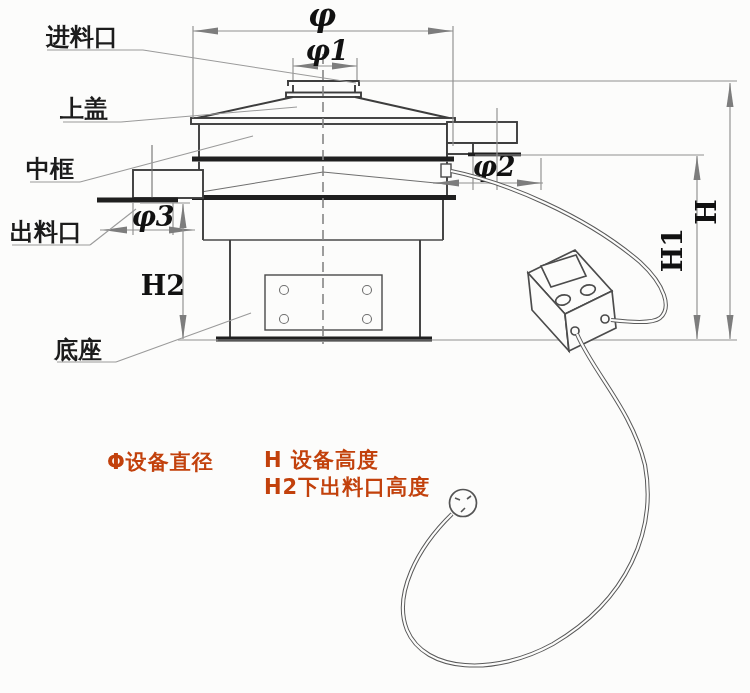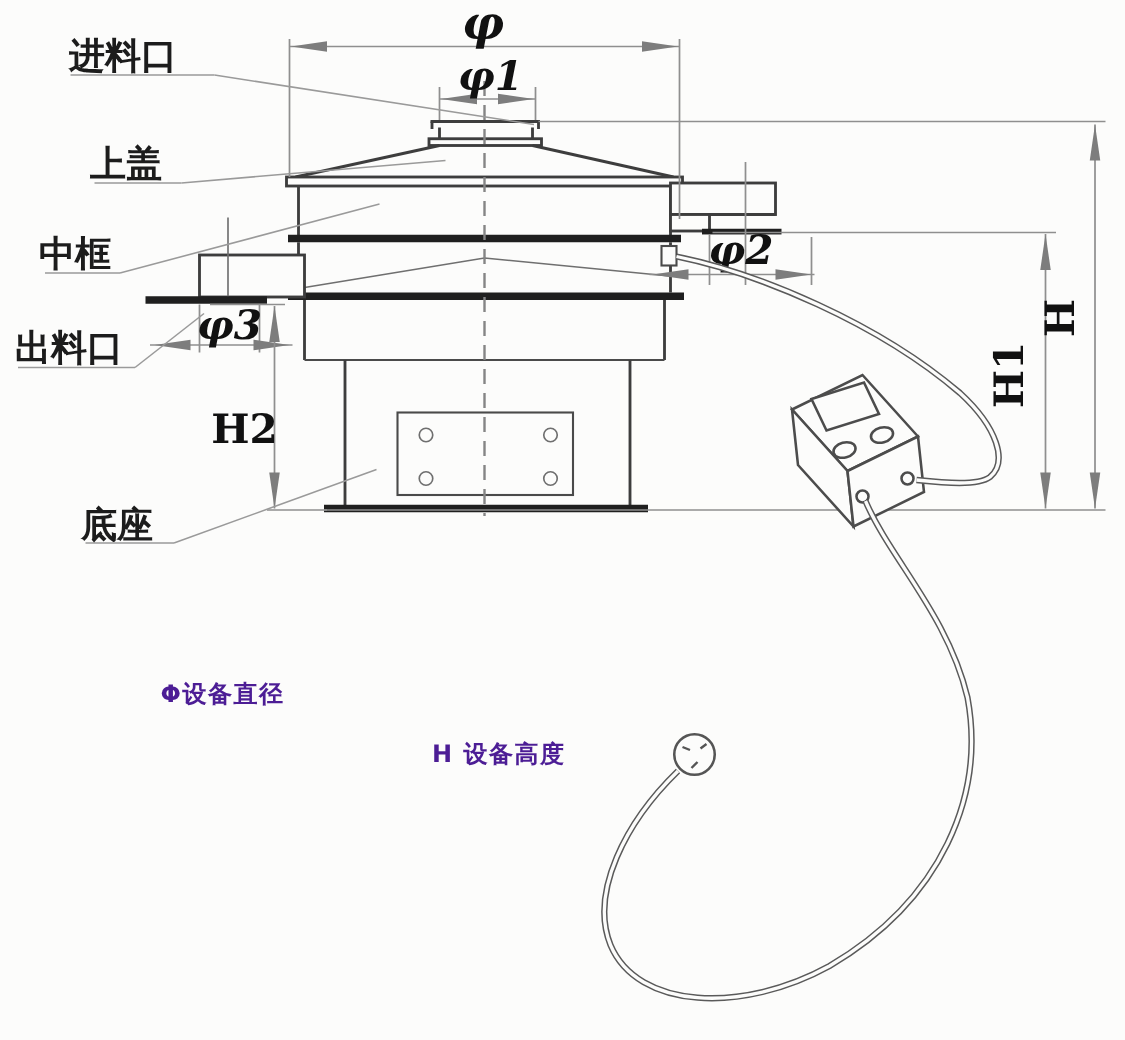--- a/index.html
+++ b/index.html
@@ -22,21 +22,21 @@
   .callout{font-family:"DejaVu Sans","Liberation Sans",sans-serif;font-weight:bold;
            font-size:24px;fill:#1c1c1c;}
   .phitext{font-family:"DejaVu Serif","Liberation Serif",serif;font-style:italic;
            font-weight:bold;font-size:27px;fill:#111;}
   .phibig{font-size:31px;}
   .htext{font-family:"DejaVu Serif","Liberation Serif",serif;font-weight:bold;
          font-size:27px;fill:#111;}
 
   .legend{position:absolute;top:0;left:0;width:750px;height:693px;pointer-events:none;}
   .legend-col{position:absolute;}
-  .legend-item{font-size:16px;font-weight:bold;color:#4c1d95;letter-spacing:1px;
+  .legend-item{font-size:21px;font-weight:bold;color:#c2410c;letter-spacing:1px;
                height:27px;line-height:27px;white-space:nowrap;}
 </style>
 </head>
 <body>
 
 <div class="page">
 
 <svg width="750" height="693" viewBox="0 0 750 693">
 
   <g>
@@ -212,18 +212,19 @@
       <circle cx="463" cy="503" r="13.5" fill="#fcfcfb" stroke="#555" stroke-width="1.7"></circle>
       <path d="M455,498 l5,2 M471,496 l-4,3 M461,512 l4,-4" stroke="#555" stroke-width="1.6" fill="none"></path>
     </g>
   </g>
 </svg>
 
 <div class="legend">
   <div class="legend-col" style="left:107px;top:449px;">
     <div class="legend-item">Φ设备直径</div>
   </div>
-  <div class="legend-col" style="left:288px;top:447px;margin-top:42px;">
+  <div class="legend-col" style="left:264px;top:447px;">
     <div class="legend-item">H 设备高度</div>
+    <div class="legend-item">H2下出料口高度</div>
   </div>
 </div>
 
 </div>
 
 </body></html>

